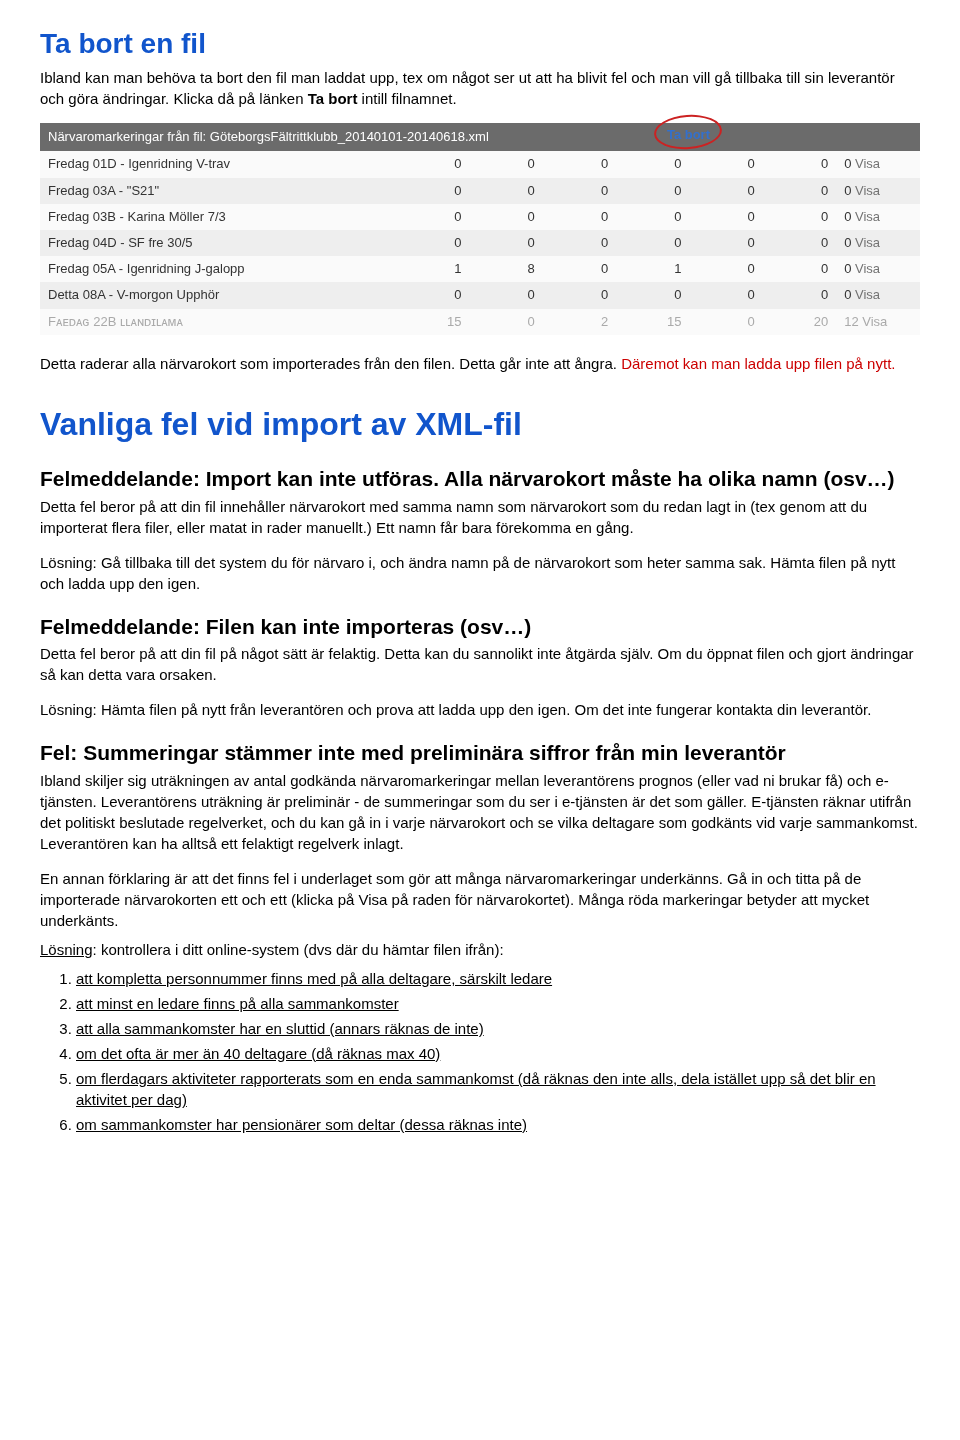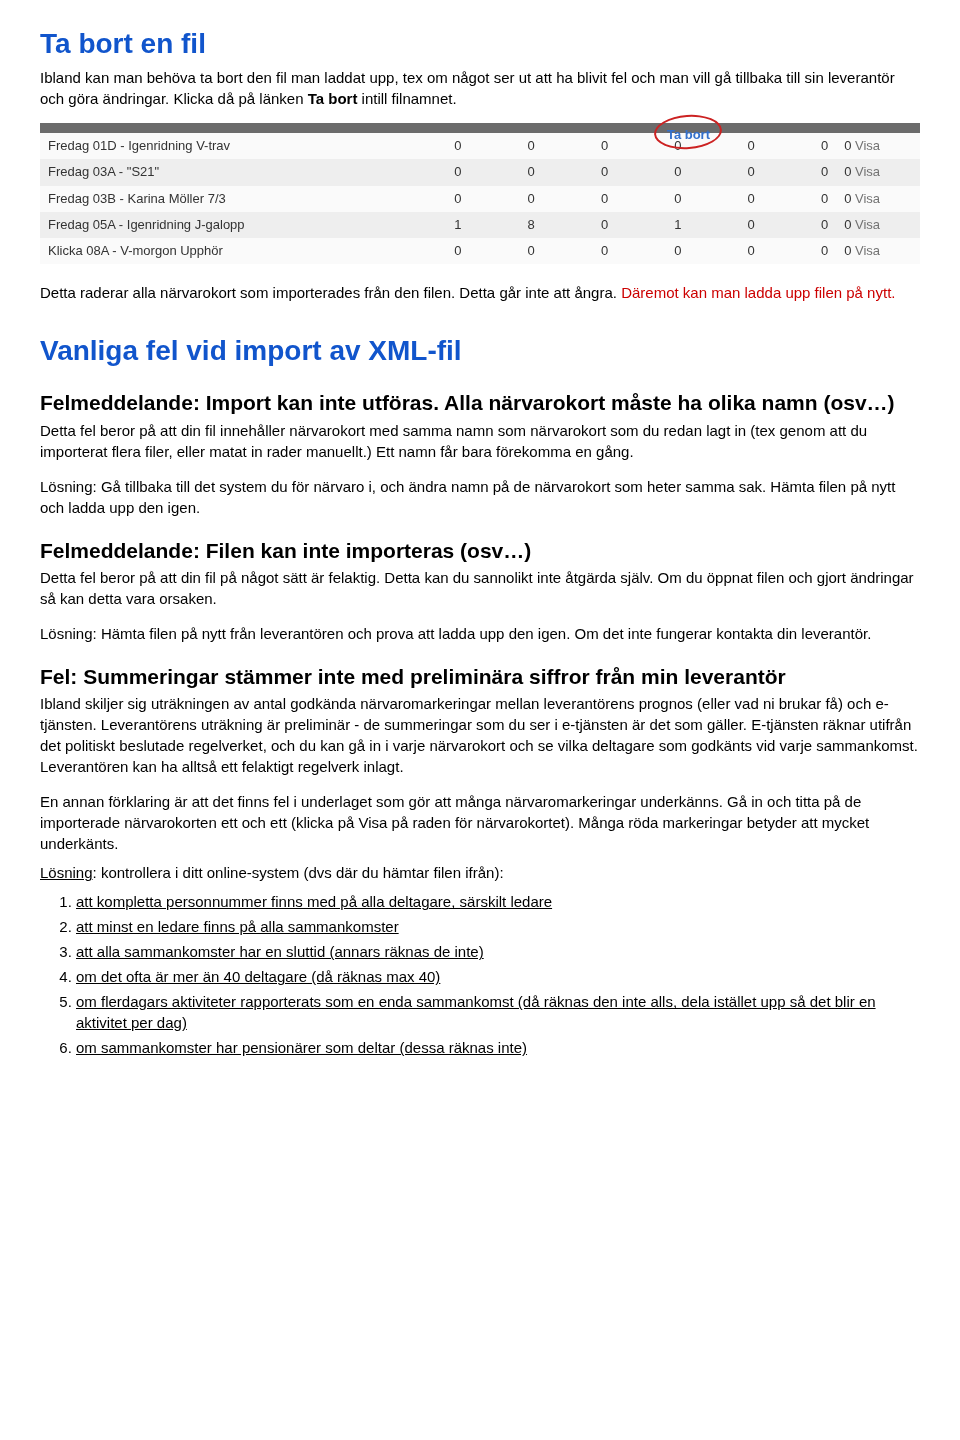--- a/index.html
+++ b/index.html
@@ -11,21 +11,21 @@
     line-height: 1.4;
   }
   h2.blue-heading {
     color: #1155cc;
     font-size: 28px;
     font-weight: bold;
     margin: 0 0 4px 0;
   }
   h2.big-blue {
     color: #1155cc;
-    font-size: 28px;
+    font-size: 32px;
     font-weight: bold;
     margin: 28px 0 14px 0;
   }
   p { margin: 8px 0; }
   .para-tight { margin: 2px 0 14px 0; }
   .red-text { color: #cc0000; }
   strong.b { font-weight: bold; }
   .subhead {
     font-size: 21px;
     font-weight: bold;
@@ -84,20 +84,21 @@
 </head>
 <body>
 
 <h2 class="blue-heading">Ta bort en fil</h2>
 <p class="para-tight">
   <span>Ibland kan man behöva ta bort den fil man laddat upp, tex om något ser ut att ha blivit fel och man vill gå tillbaka till sin leverantör och göra ändringar. Klicka då på länken </span><strong class="b">Ta bort</strong><span> intill filnamnet.</span>
 </p>
 
 <div class="table-block">
   <div class="table-header">
+    <span>Närvaromarkeringar från fil: GöteborgsFältrittklubb_20140101-20140618.xml</span>
     <span class="circled">Ta bort</span>
     <span class="circle-mark"></span>
   </div>
   <table class="table-rows">
     <tbody id="tbody">
         <tr>
           <td class="name-col">Fredag 01D - Igenridning V-trav</td>
           <td class="num-col">0</td>
           <td class="num-col">0</td>
           <td class="num-col">0</td>
@@ -120,38 +121,58 @@
           <td class="name-col">Fredag 03B - Karina Möller 7/3</td>
           <td class="num-col">0</td>
           <td class="num-col">0</td>
           <td class="num-col">0</td>
           <td class="num-col">0</td>
           <td class="num-col">0</td>
           <td class="num-col">0</td>
           <td class="visa-col"><span>0 </span><span class="visa-link">Visa</span></td>
         </tr>
         <tr>
+          <td class="name-col">Fredag 04D - SF fre 30/5</td>
+          <td class="num-col">0</td>
+          <td class="num-col">0</td>
+          <td class="num-col">0</td>
+          <td class="num-col">0</td>
+          <td class="num-col">0</td>
+          <td class="num-col">0</td>
+          <td class="visa-col"><span>0 </span><span class="visa-link">Visa</span></td>
+        </tr>
+        <tr>
           <td class="name-col">Fredag 05A - Igenridning J-galopp</td>
           <td class="num-col">1</td>
           <td class="num-col">8</td>
           <td class="num-col">0</td>
           <td class="num-col">1</td>
           <td class="num-col">0</td>
           <td class="num-col">0</td>
           <td class="visa-col"><span>0 </span><span class="visa-link">Visa</span></td>
         </tr>
         <tr>
-          <td class="name-col">Klicka 08A - V-morgon Upphör</td>
-          <td class="num-col">0</td>
-          <td class="num-col">0</td>
-          <td class="num-col">0</td>
-          <td class="num-col">0</td>
-          <td class="num-col">0</td>
-          <td class="num-col">0</td>
-          <td class="visa-col"><span>0 </span><span class="visa-link">Visa</span></td>
+          <td class="name-col">Detta 08A - V-morgon Upphör</td>
+          <td class="num-col">0</td>
+          <td class="num-col">0</td>
+          <td class="num-col">0</td>
+          <td class="num-col">0</td>
+          <td class="num-col">0</td>
+          <td class="num-col">0</td>
+          <td class="visa-col"><span>0 </span><span class="visa-link">Visa</span></td>
+        </tr>
+        <tr class="lastcut">
+          <td class="name-col">Fᴀᴇᴅᴀɢ 22B   ʟʟᴀɴᴅɪʟᴀᴍᴀ</td>
+          <td class="num-col">15</td>
+          <td class="num-col">0</td>
+          <td class="num-col">2</td>
+          <td class="num-col">15</td>
+          <td class="num-col">0</td>
+          <td class="num-col">20</td>
+          <td class="visa-col">12 Visa</td>
         </tr>
       </tbody>
   </table>
 </div>
 
 <p>
   <span>Detta raderar alla närvarokort som importerades från den filen. Detta går inte att ångra. </span><span class="red-text">Däremot kan man ladda upp filen på nytt.</span>
 </p>
 
 <h2 class="big-blue">Vanliga fel vid import av XML-fil</h2>

